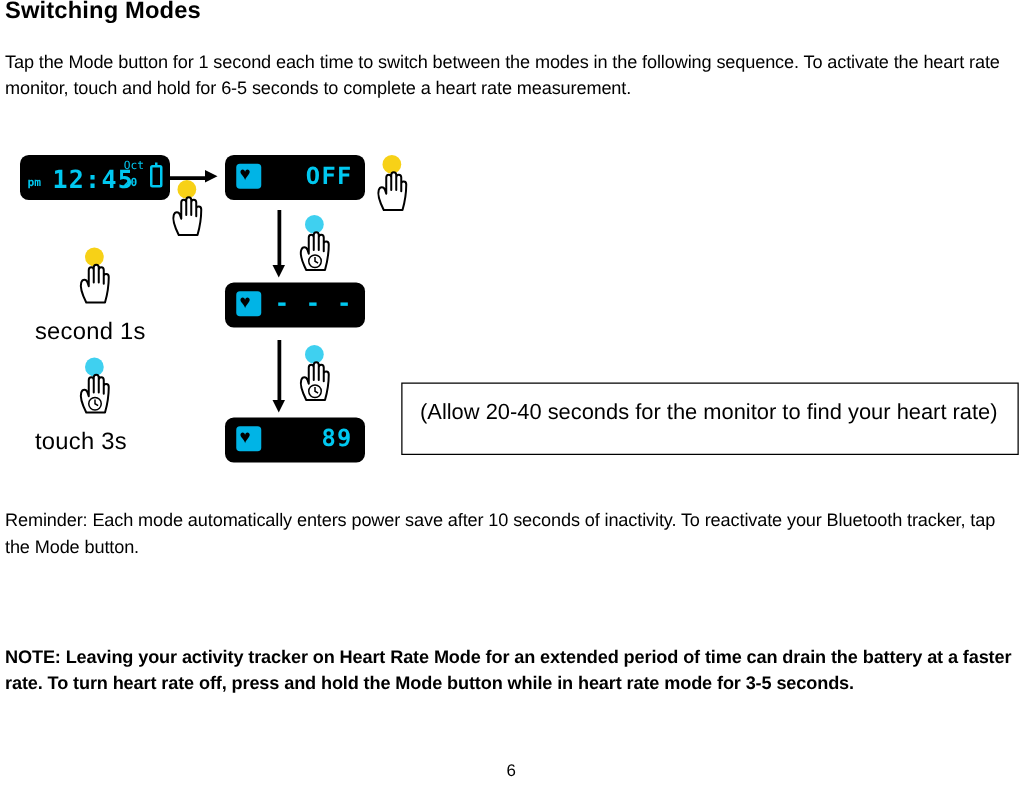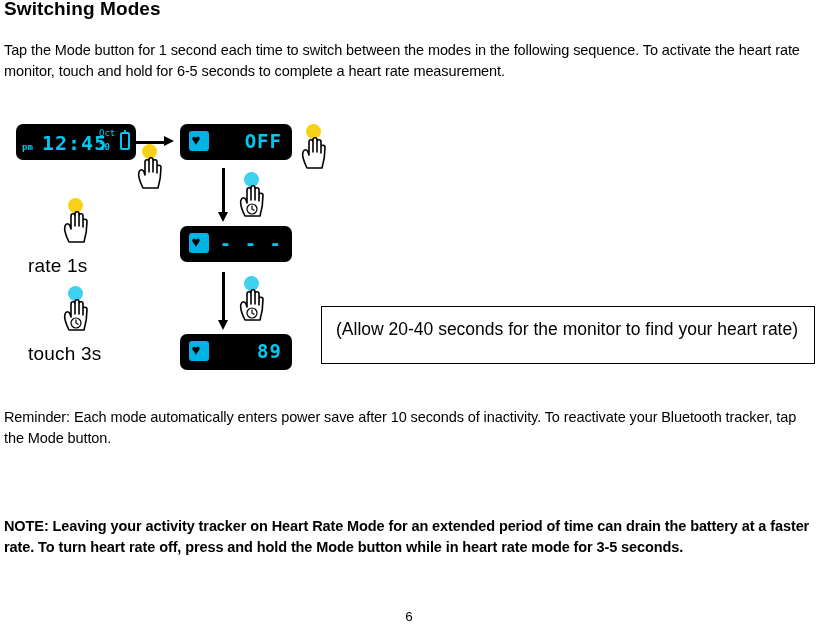--- a/index.html
+++ b/index.html
@@ -369,21 +369,21 @@
     </div>
 
     <div class="tap tap-yellow tap-5">
       <span class="bulb"></span>
       <span class="hand">
         <svg width="30" height="36" viewBox="0 0 30 36">
           <path d="M7 34 C3 26 2 21 3 18 C4 15 7 15 8 18 L9 21 L9 8 C9 5 13 5 13 8 L13 18 L13 6 C13 3 17 3 17 6 L17 18 L17 8 C17 5 21 5 21 8 L21 19 L21 13 C21 10.5 25 10.5 25 13.5 C25 20 24 27 22 34 Z" fill="#ffffff" stroke="#000000" stroke-width="1.6" stroke-linejoin="round"></path>
         </svg>
       </span>
     </div>
-    <div class="label-touch label-touch-1s">rate 1s</div>
+    <div class="label-touch label-touch-1s">second 1s</div>
 
     <div class="tap tap-cyan tap-6">
       <span class="bulb"></span>
       <span class="hand">
         <svg width="30" height="36" viewBox="0 0 30 36">
           <path d="M7 34 C3 26 2 21 3 18 C4 15 7 15 8 18 L9 21 L9 8 C9 5 13 5 13 8 L13 18 L13 6 C13 3 17 3 17 6 L17 18 L17 8 C17 5 21 5 21 8 L21 19 L21 13 C21 10.5 25 10.5 25 13.5 C25 20 24 27 22 34 Z" fill="#ffffff" stroke="#000000" stroke-width="1.6" stroke-linejoin="round"></path>
           <circle cx="14" cy="27" r="5" fill="#ffffff" stroke="#000000" stroke-width="1.2"></circle>
           <path d="M14 23.5 L14 27 L16.5 28.5" fill="none" stroke="#000000" stroke-width="1.2"></path>
         </svg>
       </span>

